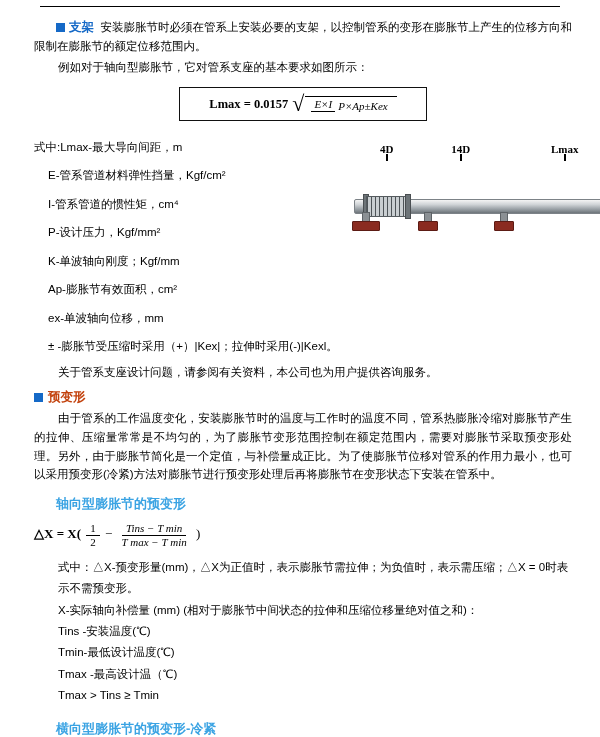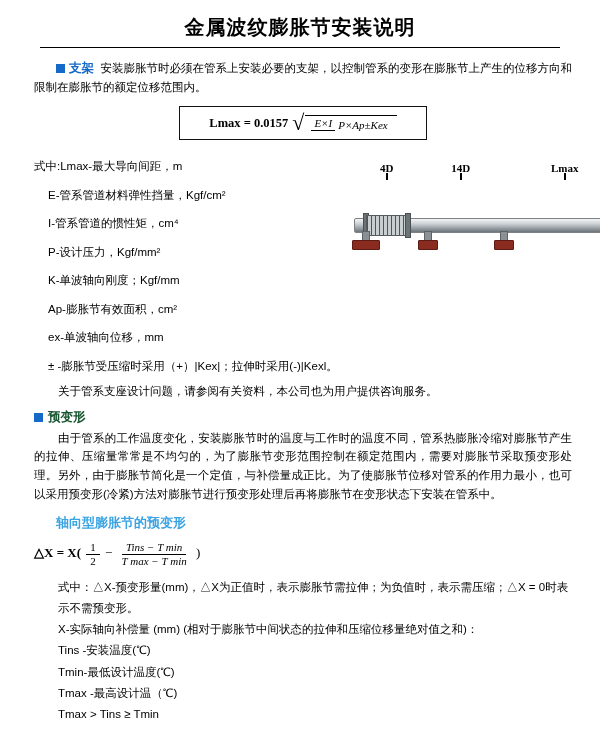--- a/index.html
+++ b/index.html
@@ -43,21 +43,21 @@
     font-size: 11.5px;
     line-height: 1.62;
     text-align: justify;
   }
   .indent {
     text-indent: 24px;
   }
   .sec-head {
     font-size: 12.5px;
     font-weight: bold;
-    color: #14532d;
+    color: #c2410c;
     margin: 8px 0 3px 0;
     display: flex;
     align-items: center;
     gap: 5px;
   }
   .sq {
     display: inline-block;
     width: 9px;
     height: 9px;
     background: #1569c7;
@@ -236,29 +236,29 @@
     font-size: 11.5px;
     line-height: 1.85;
     padding-left: 24px;
   }
 </style>
 </head>
 <body>
 
 <div class="page">
 
-  <div class="title">金属波纹膨胀节安装说明</div>
   <div class="title-rule"></div>
 
   <div class="body-wrap">
 
     <p class="inline-para">
       <span style="display:inline-block;width:22px"></span><span class="sq" style="vertical-align:middle;margin-right:4px"></span><span style="color:#1569c7;font-weight:bold;font-size:12.5px">支架</span>&nbsp;&nbsp;<span>安装膨胀节时必须在管系上安装必要的支架，以控制管系的变形在膨胀节上产生的位移方向和限制在膨胀节的额定位移范围内。</span>
     </p>
 
+    <p class="indent">例如对于轴向型膨胀节，它对管系支座的基本要求如图所示：</p>
 
     <div class="formula-box">
       <b>Lmax = 0.0157</b>
       <span class="radical">
         <span class="sign">√</span>
         <span class="frac">
           <span class="num">E×I</span>
           <span class="den">P×Ap±Kex</span>
         </span>
       </span>

